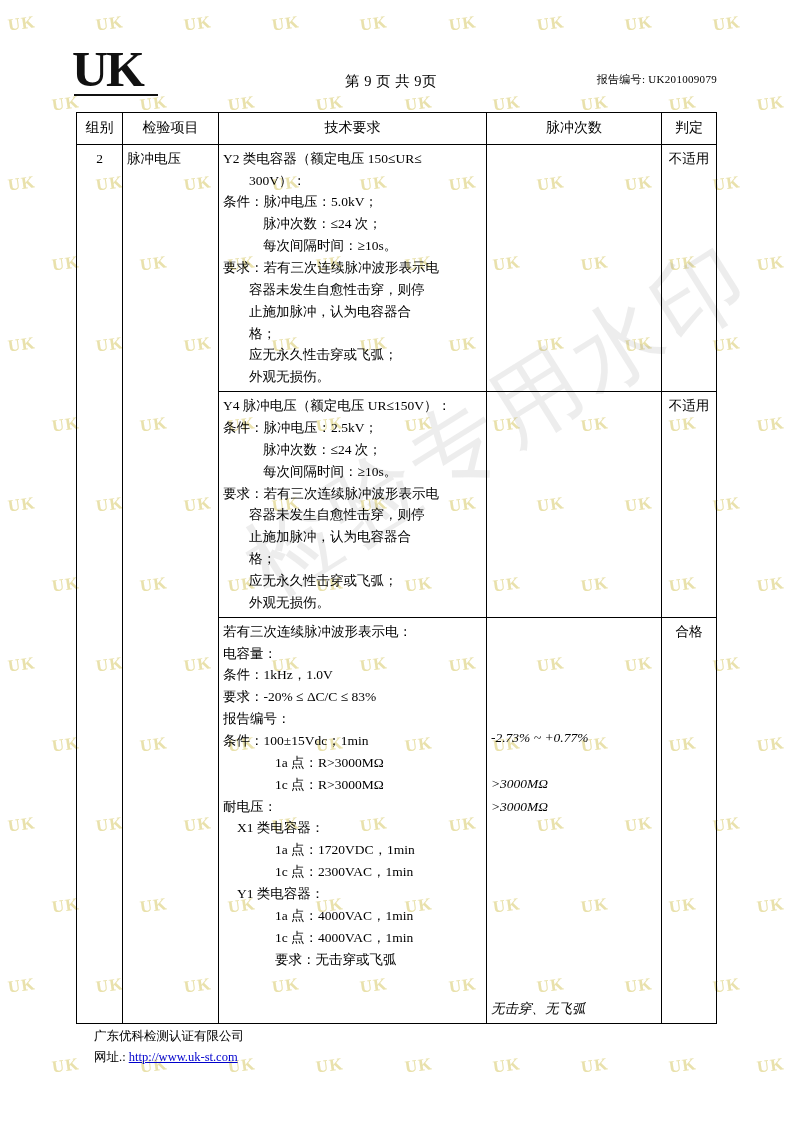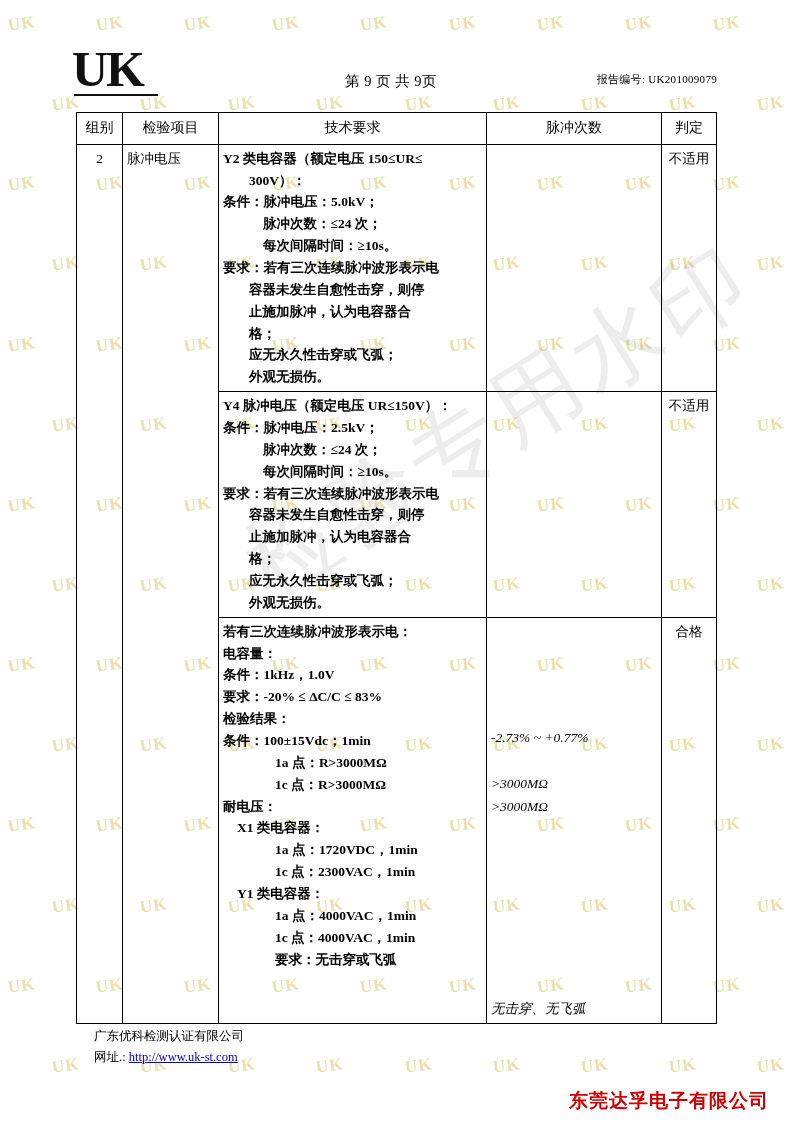--- a/index.html
+++ b/index.html
@@ -120,21 +120,21 @@
     font-size: 14px;
   }
   .col-group   { width: 46px; }
   .col-item    { width: 96px; }
   .col-req     { width: 268px; }
   .col-result  { width: 175px; }
   .col-judge   { width: 55px; }
   td.c-group  { text-align: center; font-size: 14px; padding-top: 6px; }
   td.c-item   { text-align: left;  font-size: 14px; padding-top: 6px; padding-left: 6px; }
   td.c-judge  { text-align: center; font-size: 14px; padding-top: 6px; }
-  td.c-req    { padding-left: 8px; padding-top: 6px; padding-bottom: 6px; font-weight: bold; }
+  td.c-req    { padding-left: 8px; padding-top: 6px; padding-bottom: 6px; }
   td.c-result { padding-left: 6px; padding-top: 6px; font-size: 13.5px; font-style: italic; }
 
   .ln { display: block; white-space: pre; }
   .i1 { padding-left: 0; }
   .i2 { padding-left: 26px; }
   .i3 { padding-left: 52px; }
   .i4 { padding-left: 40px; }
   .i5 { padding-left: 14px; }
 
   .res-line {
@@ -365,21 +365,21 @@
         <td class="c-result"></td>
         <td class="c-judge">不适用</td>
       </tr>
 
       <tr>
         <td class="c-req">
           <span class="ln i1">若有三次连续脉冲波形表示电：</span>
           <span class="ln i1">电容量：</span>
           <span class="ln i1">条件：1kHz，1.0V</span>
           <span class="ln i1">要求：-20% ≤ ΔC/C ≤ 83%</span>
-          <span class="ln i1">检验结果：</span>
+          <span class="ln i1">报告编号：</span>
           <span class="ln i1">条件：100±15Vdc；1min</span>
           <span class="ln i3">1a 点：R&gt;3000MΩ</span>
           <span class="ln i3">1c 点：R&gt;3000MΩ</span>
           <span class="ln i1">耐电压：</span>
           <span class="ln i5">X1 类电容器：</span>
           <span class="ln i3">1a 点：1720VDC，1min</span>
           <span class="ln i3">1c 点：2300VAC，1min</span>
           <span class="ln i5">Y1 类电容器：</span>
           <span class="ln i3">1a 点：4000VAC，1min</span>
           <span class="ln i3">1c 点：4000VAC，1min</span>
@@ -397,15 +397,14 @@
   </table>
 
   <div class="footer">
     <div>广东优科检测认证有限公司</div>
     <div>
       <span>网址.:</span>
       <a href="#">http://www.uk-st.com</a>
     </div>
   </div>
 
-  <div class="company-red">东莞达孚电子有限公司</div>
 
 </div>
 
 </body></html>

